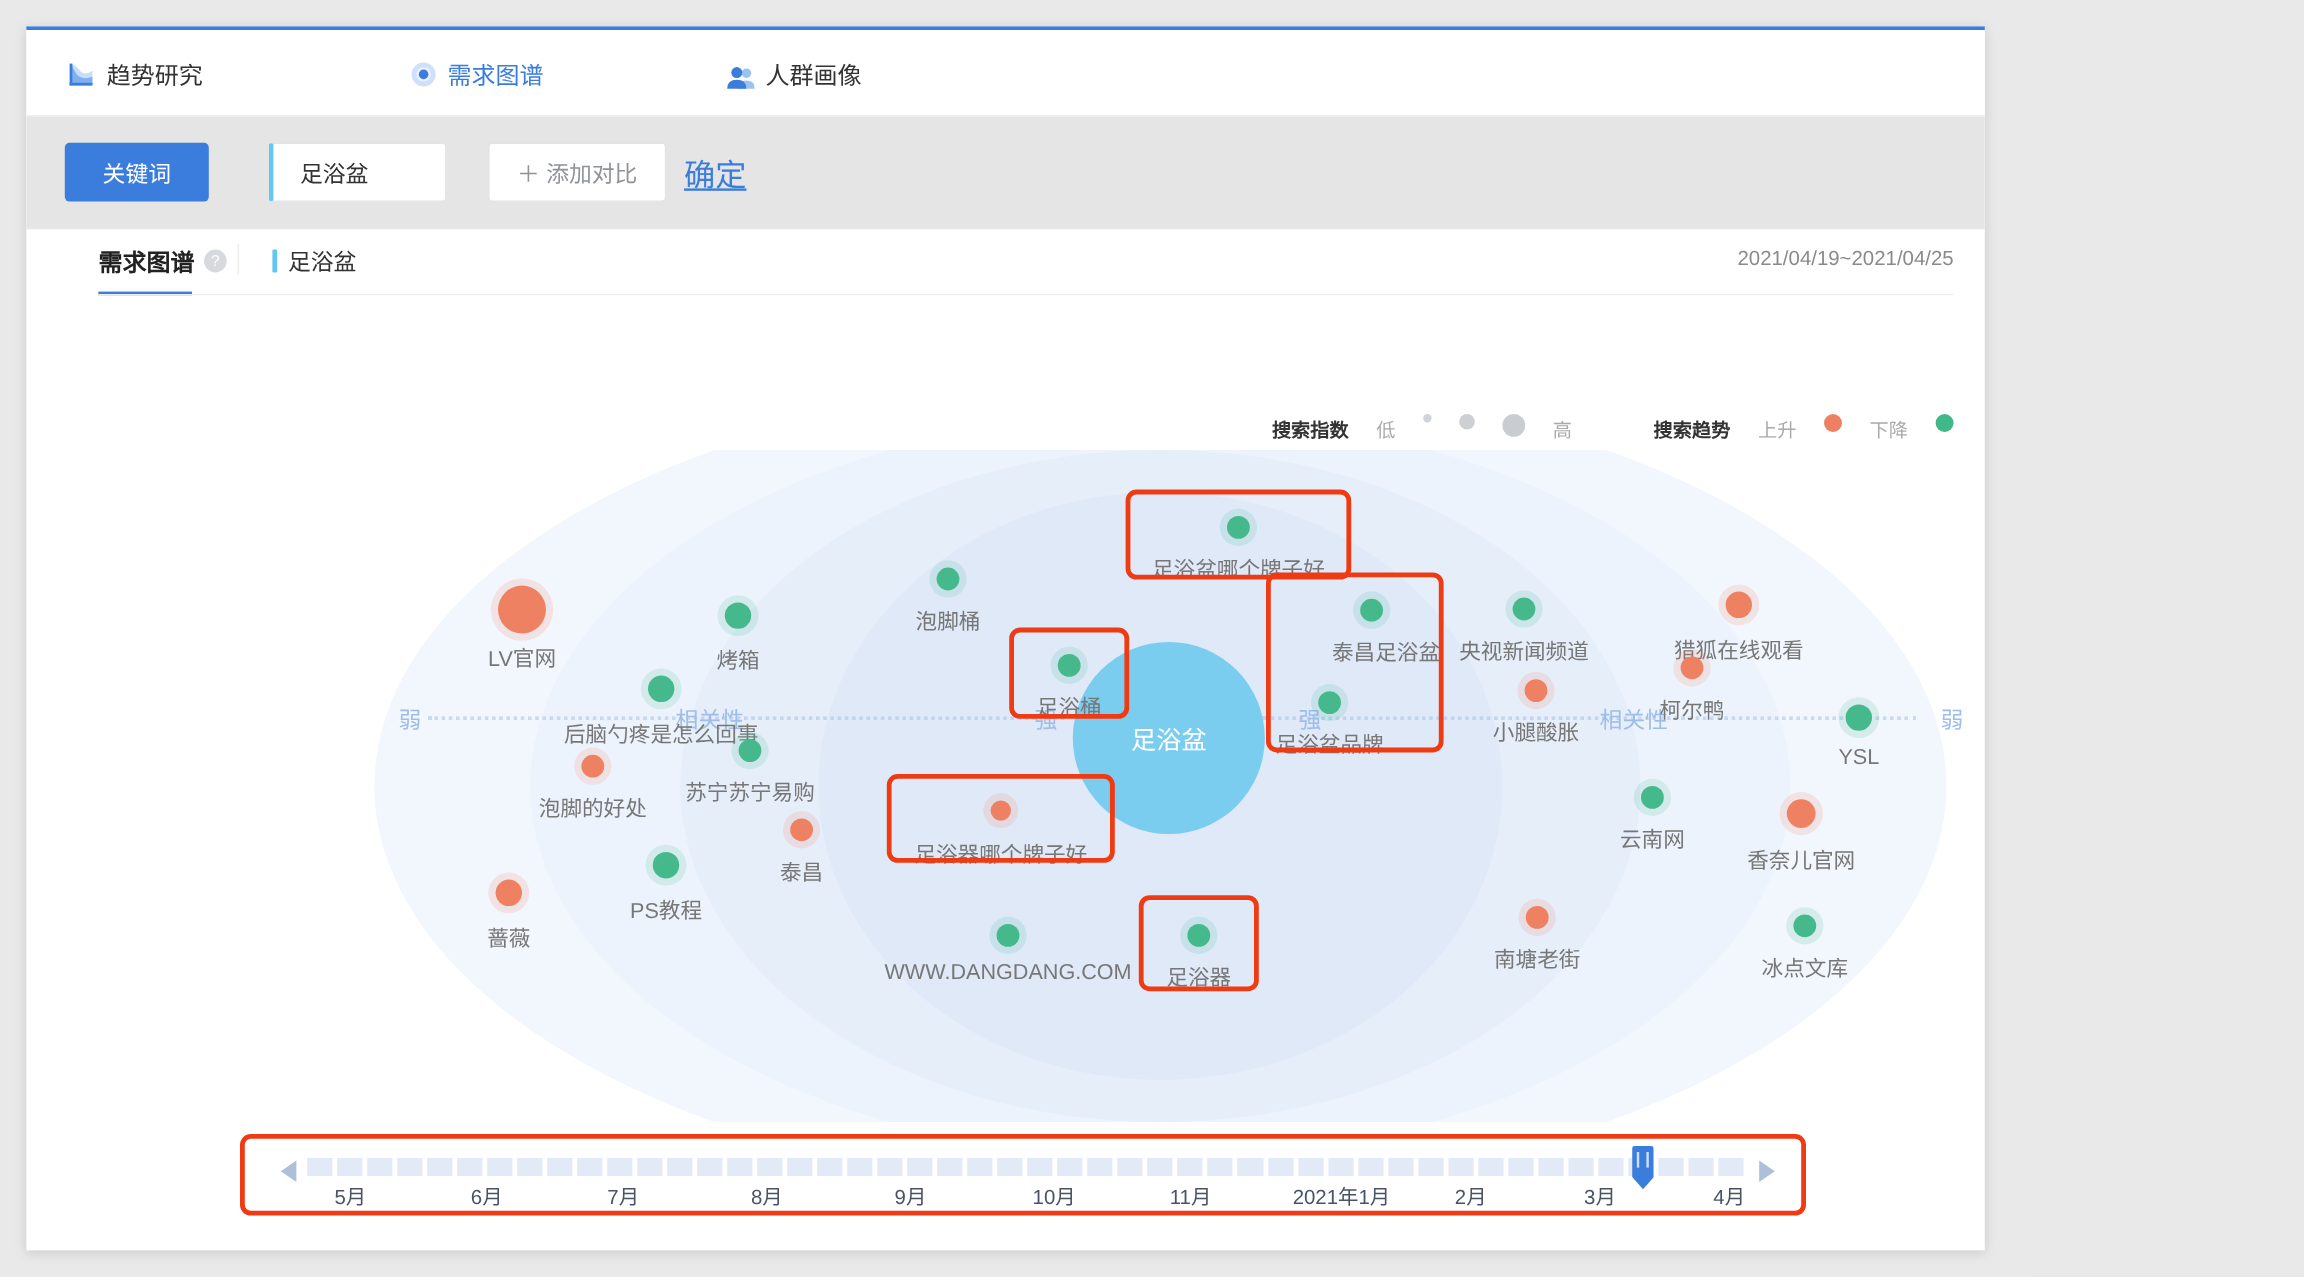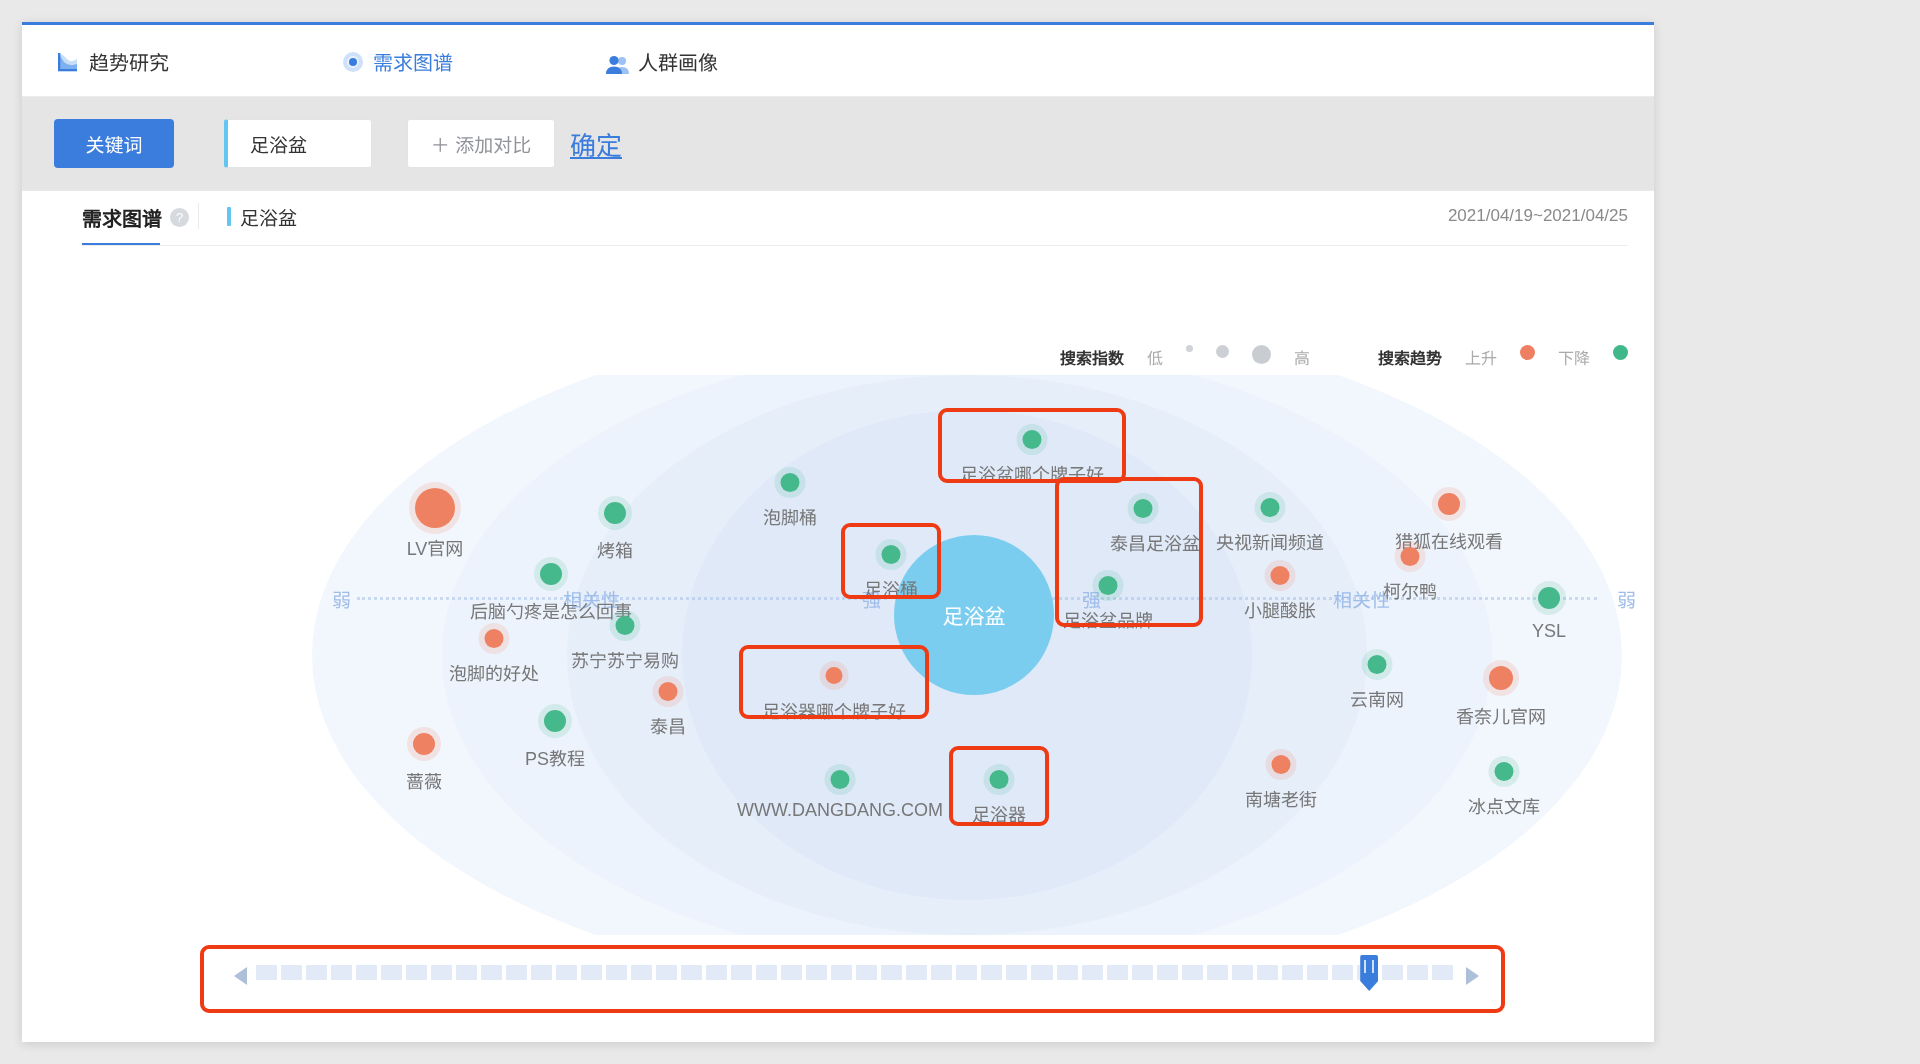--- a/index.html
+++ b/index.html
@@ -465,16 +465,29 @@
           <div class="tl-seg"></div>
           <div class="tl-seg"></div>
           <div class="tl-seg"></div>
           <div class="tl-seg"></div>
           <div class="tl-seg"></div>
           <div class="tl-seg"></div>
           <div class="tl-seg"></div>
           <div class="tl-seg"></div>
           <div class="tl-handle" style="left: 93%;"></div>
         </div>
+      <div class="tl-labels" id="tl-labels">
+          <div class="tl-label" style="left: 3%;">5月</div>
+          <div class="tl-label" style="left: 12.5%;">6月</div>
+          <div class="tl-label" style="left: 22%;">7月</div>
+          <div class="tl-label" style="left: 32%;">8月</div>
+          <div class="tl-label" style="left: 42%;">9月</div>
+          <div class="tl-label" style="left: 52%;">10月</div>
+          <div class="tl-label" style="left: 61.5%;">11月</div>
+          <div class="tl-label" style="left: 72%;">2021年1月</div>
+          <div class="tl-label" style="left: 81%;">2月</div>
+          <div class="tl-label" style="left: 90%;">3月</div>
+          <div class="tl-label" style="left: 99%;">4月</div>
+        </div>
     </div>
   </div>
 
 </div>
 
 </body></html>

